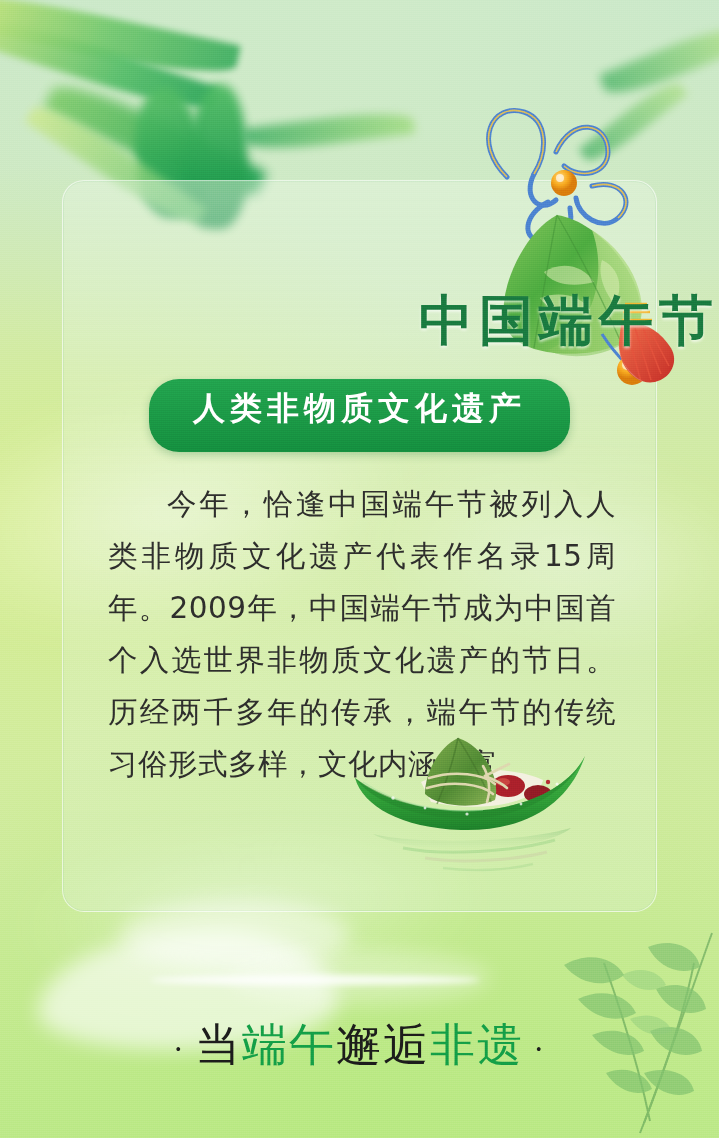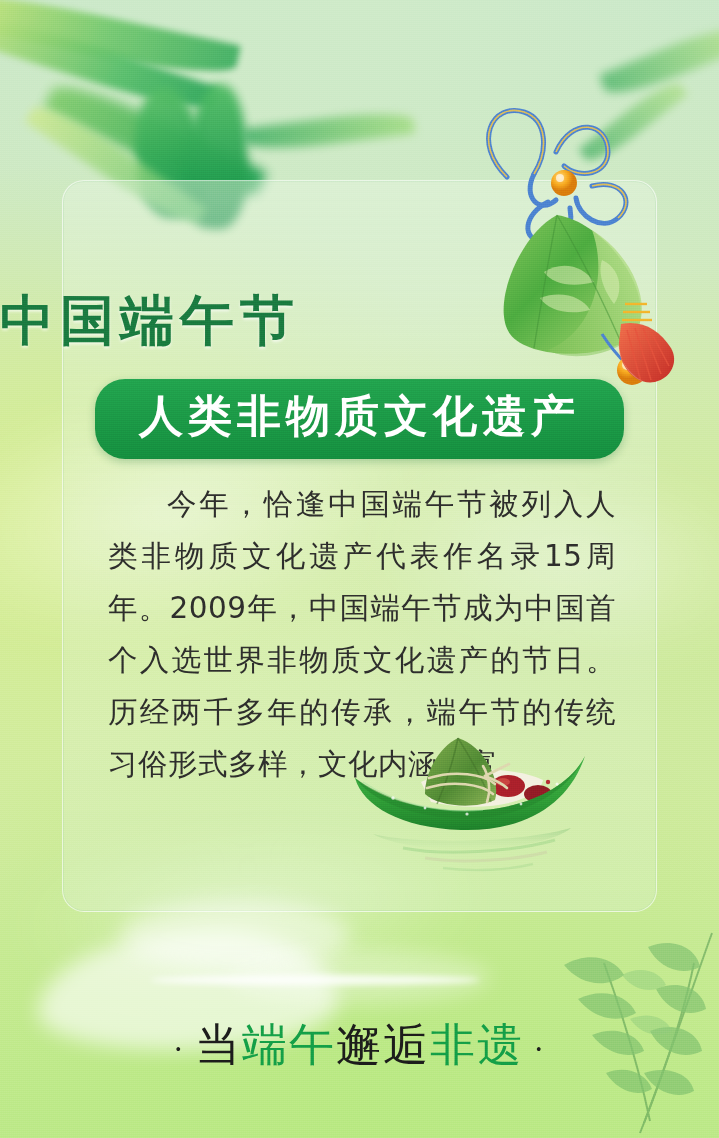--- a/index.html
+++ b/index.html
@@ -84,31 +84,31 @@
                                        rgba(226,244,214,.34) 100%);
     border:1px solid rgba(255,255,255,.55);
     box-shadow:inset 0 0 0 1px rgba(140,200,150,.18);
   }
 
   
   #pendant{position:absolute;left:452px;top:82px;width:215px;height:310px;pointer-events:none;}
 
   
   #title{
-    position:absolute; left:0; right:0; top:285px; text-align:left;
+    position:absolute; left:0; right:0; top:285px; text-align:right;
     font-size:54px; letter-spacing:6px; color:#19763f; font-weight:700;
     font-family:"DejaVu Serif","Liberation Serif",serif;
     text-shadow:0 2px 3px rgba(255,255,255,.65);
   }
   
   #badge-wrap{position:absolute;left:0;right:0;top:379px;text-align:center;}
   #badge{
-    display:inline-block; padding:8px 44px 13px; border-radius:30px;
+    display:inline-block; padding:8px 44px 21px; border-radius:30px;
     background:linear-gradient(180deg,#21a04d,#148a3e);
-    color:#fff; font-size:44px; letter-spacing:5px; font-weight:700;
+    color:#fff; font-size:32px; letter-spacing:5px; font-weight:700;
     font-family:"DejaVu Serif","Liberation Serif",serif;
     box-shadow:0 3px 8px rgba(20,110,55,.28);
   }
   
   #para{
     position:absolute; left:108px; top:478px; width:508px;
     font-family:"DejaVu Sans","Liberation Sans",sans-serif;
     font-size:29.5px; line-height:52px; color:#2c2c2c;
     text-align:justify; text-indent:2em; letter-spacing:.5px;
   }

